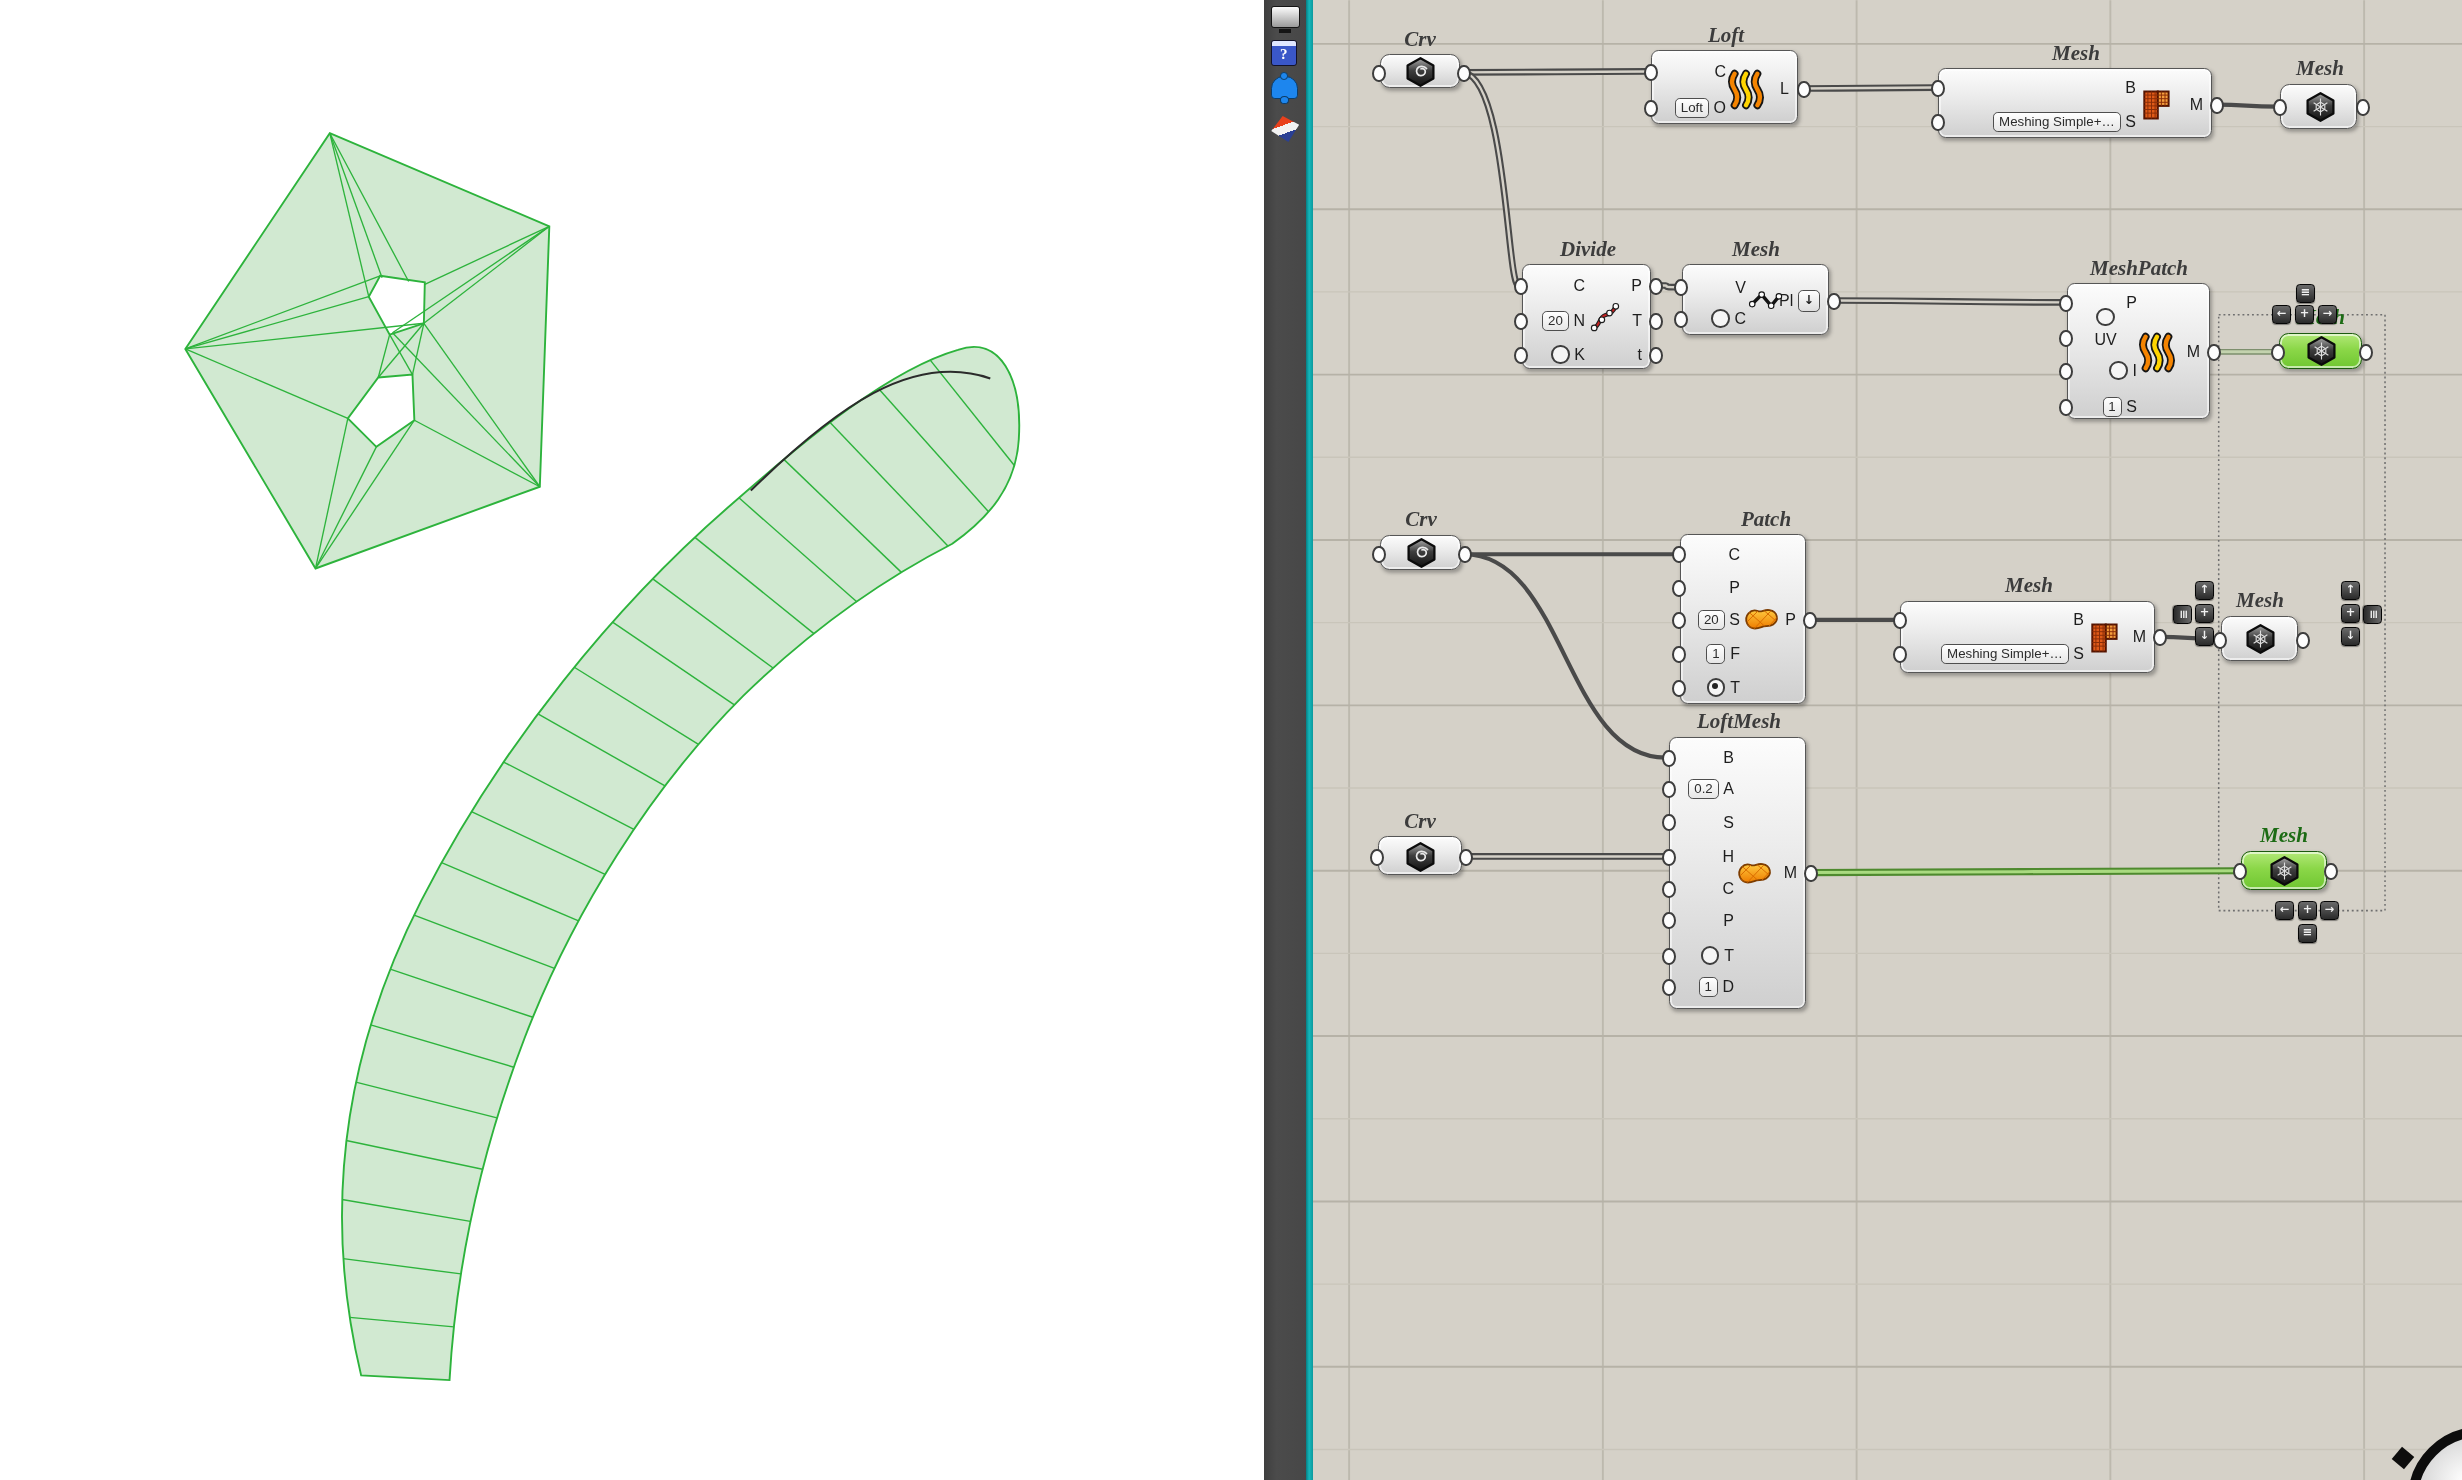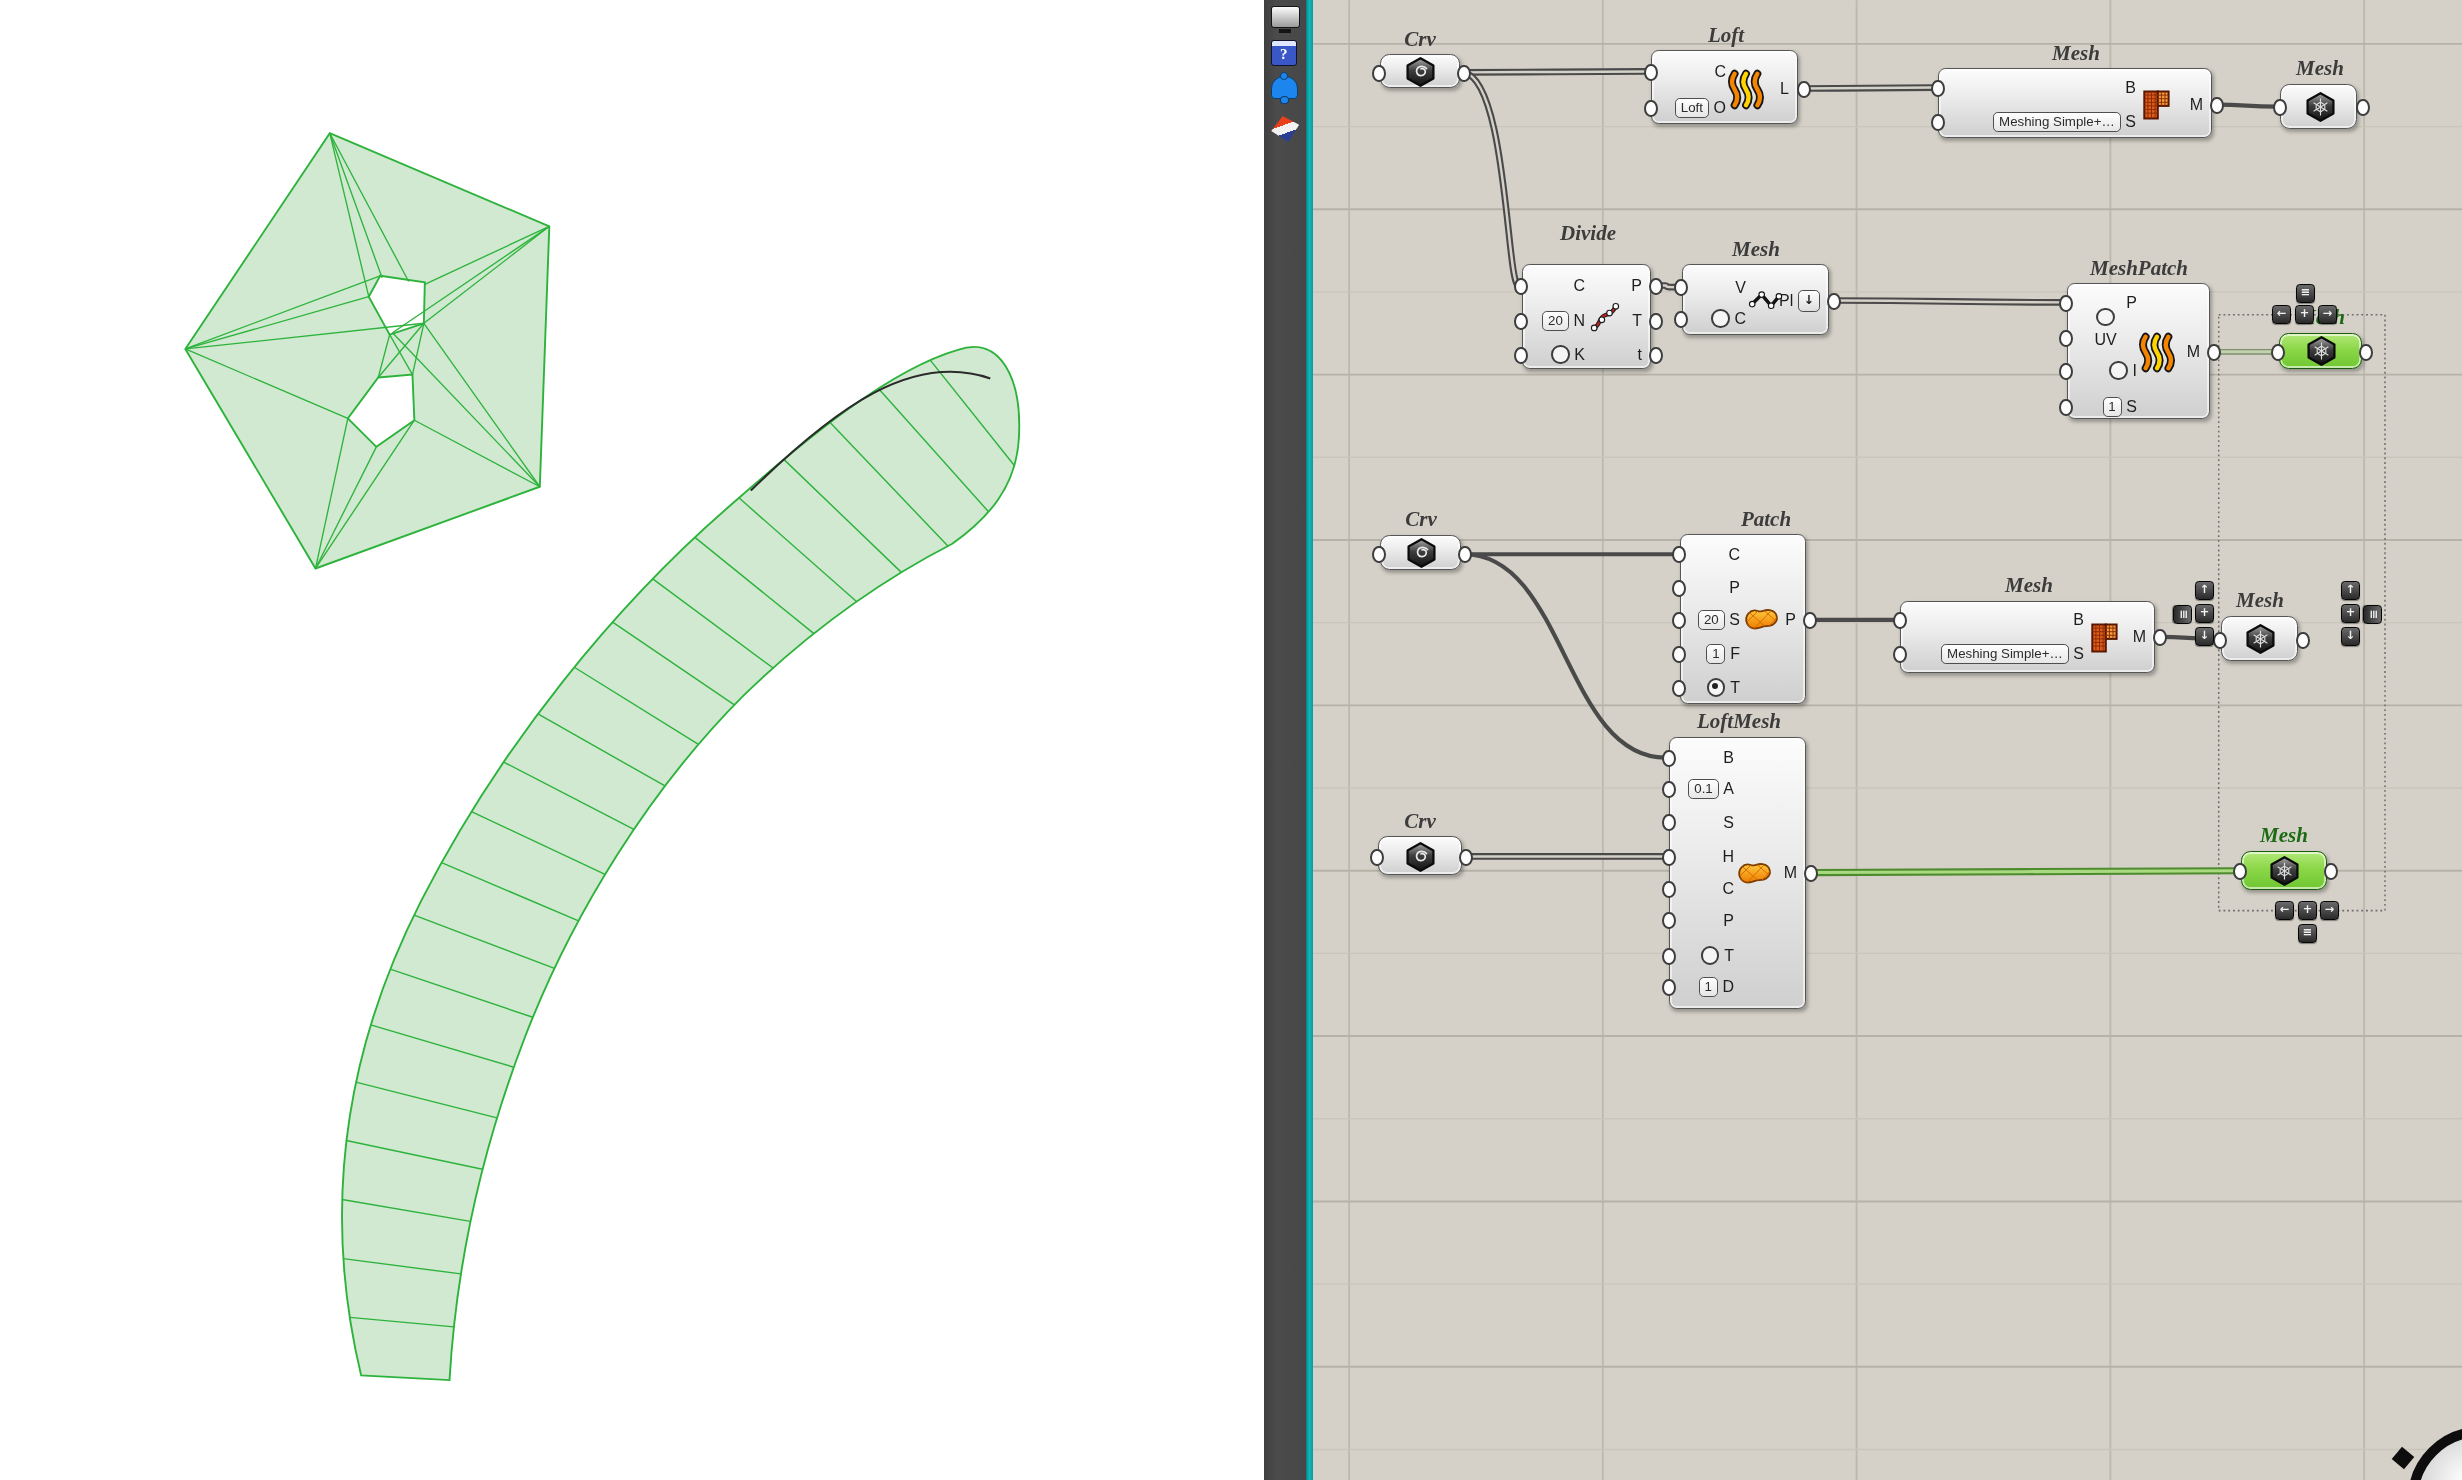--- a/index.html
+++ b/index.html
@@ -254,21 +254,21 @@
                 <stop offset="1" stop-color="#131313"></stop>
               </linearGradient>
             </defs>
             <polygon points="18,2 33,10.5 33,25.5 18,34 3,25.5 3,10.5" fill="url(#hx)" stroke="#0b0b0b" stroke-width="2.6" stroke-linejoin="round"></polygon>
             <g stroke="#dedede" stroke-width="1.3" fill="none">
               <path d="M18 8v20M10 13l16 10M26 13L10 23"></path>
               <polygon points="18,12.5 23,15.5 23,20.5 18,23.5 13,20.5 13,15.5"></polygon>
             </g>
           </svg>
         </div>
-        <div class="node-title" style="left: 275px; top: 221px;">Divide</div>
+        <div class="node-title" style="left: 275px; top: 237px;">Divide</div>
         <div class="node" style="left: 209px; top: 264px; width: 127px; height: 103px;"></div>
         <div class="nub" style="left: 201px; top: 278px;"></div>
         <div class="port-row" style="left: 217px; top: 274px; width: 55px;">
           <div class="port-letter">C</div>
         </div>
         <div class="nub" style="left: 201px; top: 313px;"></div>
         <div class="port-row" style="left: 217px; top: 309px; width: 55px;">
           <div class="value-box">20</div>
           <div class="port-letter">N</div>
         </div>
@@ -510,21 +510,21 @@
           </svg>
         </div>
         <div class="node-title" style="left: 426px; top: 709px;">LoftMesh</div>
         <div class="node" style="left: 356px; top: 737px; width: 135px; height: 270px;"></div>
         <div class="nub" style="left: 349px; top: 750px;"></div>
         <div class="port-row" style="left: 364px; top: 746px; width: 57px;">
           <div class="port-letter">B</div>
         </div>
         <div class="nub" style="left: 349px; top: 781px;"></div>
         <div class="port-row" style="left: 364px; top: 777px; width: 57px;">
-          <div class="value-box">0.1</div>
+          <div class="value-box">0.2</div>
           <div class="port-letter">A</div>
         </div>
         <div class="nub" style="left: 349px; top: 814px;"></div>
         <div class="port-row" style="left: 364px; top: 811px; width: 57px;">
           <div class="port-letter">S</div>
         </div>
         <div class="nub" style="left: 349px; top: 849px;"></div>
         <div class="port-row" style="left: 364px; top: 845px; width: 57px;">
           <div class="port-letter">H</div>
         </div>

